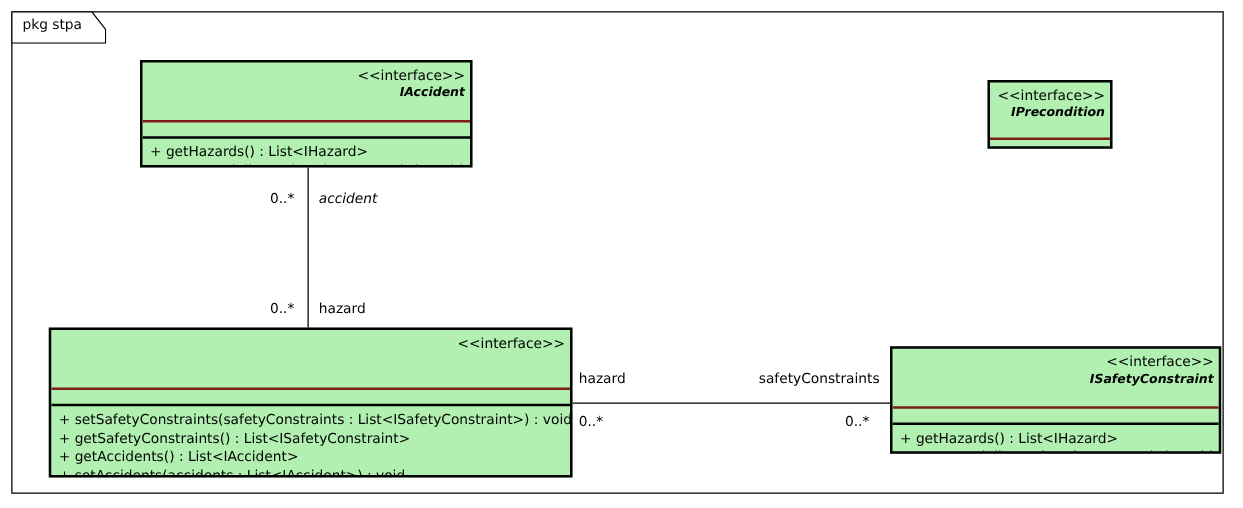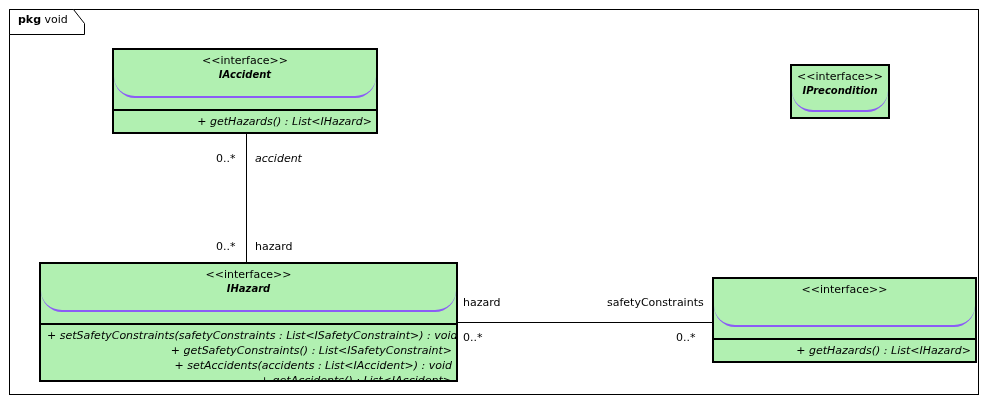--- a/index.html
+++ b/index.html
@@ -44,37 +44,36 @@
   .pkg-tab-label {
     position: absolute;
     left: 18px;
     top: 13px;
     font-size: 11px;
     color: #000000;
     white-space: nowrap;
     line-height: 13px;
   }
   .pkg-tab-label .kw {
-    font-weight: bold;
+    font-weight: normal;
   }
 
   
   .uml-box {
     position: absolute;
     border: 2px solid #000000;
     background: #b1f0b1;
     box-sizing: border-box;
     overflow: hidden;
   }
   .uml-head {
     padding: 4px 4px 4px 4px;
-    text-align: center;
+    text-align: right;
     line-height: 14px;
-    border-bottom: 2px solid #8b5cf6;
-    border-radius: 21px;
+    border-bottom: 2px solid #7f1d1d;
   }
   .uml-stereotype {
     font-size: 11px;
     font-style: normal;
     color: #000000;
     display: block;
   }
   .uml-name {
     font-size: 10px;
     font-weight: bold;
@@ -85,25 +84,23 @@
   .uml-attrs {
     border-bottom: 2px solid #000000;
     min-height: 8px;
     padding: 1px 4px;
   }
   .uml-ops {
     padding: 3px 4px 3px 6px;
   }
   .uml-op {
     font-size: 11px;
-    font-style: italic;
     color: #000000;
     line-height: 15px;
     white-space: nowrap;
-    text-align: right;
   }
 
   
   .line-v {
     position: absolute;
     width: 0;
     border-left: 1px solid #000000;
   }
   .line-h {
     position: absolute;
@@ -126,21 +123,21 @@
 
   <div class="pkg-frame"></div>
 
   <div class="pkg-tab">
     <svg width="76" height="26" viewBox="0 0 76 26" xmlns="http://www.w3.org/2000/svg">
       <path d="M0.5,0.5 L64.5,0.5 L75.5,14.5 L75.5,25.5 L0.5,25.5 Z" fill="#ffffff" stroke="#000000" stroke-width="1"></path>
     </svg>
   </div>
   <div class="pkg-tab-label">
     <span class="kw">pkg</span>
-    <span>void</span>
+    <span>stpa</span>
   </div>
 
   <div class="uml-box" style="left:112px; top:48px; width:266px; height:86px;">
     <div class="uml-head" style="height:38px;">
       <span class="uml-stereotype">&lt;&lt;interface&gt;&gt;</span>
       <span class="uml-name">IAccident</span>
     </div>
     <div class="uml-attrs" style="height:9px;"></div>
     <div class="uml-ops">
       <div class="uml-op">+ getHazards() : List&lt;IHazard&gt;</div>
@@ -153,34 +150,34 @@
       <span class="uml-stereotype">&lt;&lt;interface&gt;&gt;</span>
       <span class="uml-name">IPrecondition</span>
     </div>
     <div class="uml-attrs" style="height:8px;"></div>
 
   </div>
 
   <div class="uml-box" style="left:39px; top:262px; width:419px; height:120px;">
     <div class="uml-head" style="height:38px;">
       <span class="uml-stereotype">&lt;&lt;interface&gt;&gt;</span>
-      <span class="uml-name">IHazard</span>
     </div>
     <div class="uml-attrs" style="height:9px;"></div>
     <div class="uml-ops">
       <div class="uml-op">+ setSafetyConstraints(safetyConstraints : List&lt;ISafetyConstraint&gt;) : void</div>
       <div class="uml-op">+ getSafetyConstraints() : List&lt;ISafetyConstraint&gt;</div>
+      <div class="uml-op">+ getAccidents() : List&lt;IAccident&gt;</div>
       <div class="uml-op">+ setAccidents(accidents : List&lt;IAccident&gt;) : void</div>
-      <div class="uml-op">+ getAccidents() : List&lt;IAccident&gt;</div>
     </div>
   </div>
 
   <div class="uml-box" style="left:712px; top:277px; width:265px; height:86px;">
     <div class="uml-head" style="height:38px;">
       <span class="uml-stereotype">&lt;&lt;interface&gt;&gt;</span>
+      <span class="uml-name">ISafetyConstraint</span>
     </div>
     <div class="uml-attrs" style="height:9px;"></div>
     <div class="uml-ops">
       <div class="uml-op">+ getHazards() : List&lt;IHazard&gt;</div>
       <div class="uml-op">+ setHazards(hazards : List&lt;IHazard&gt;) : void</div>
     </div>
   </div>
 
   <div class="line-v" style="left:246px; top:134px; height:128px;"></div>
 

